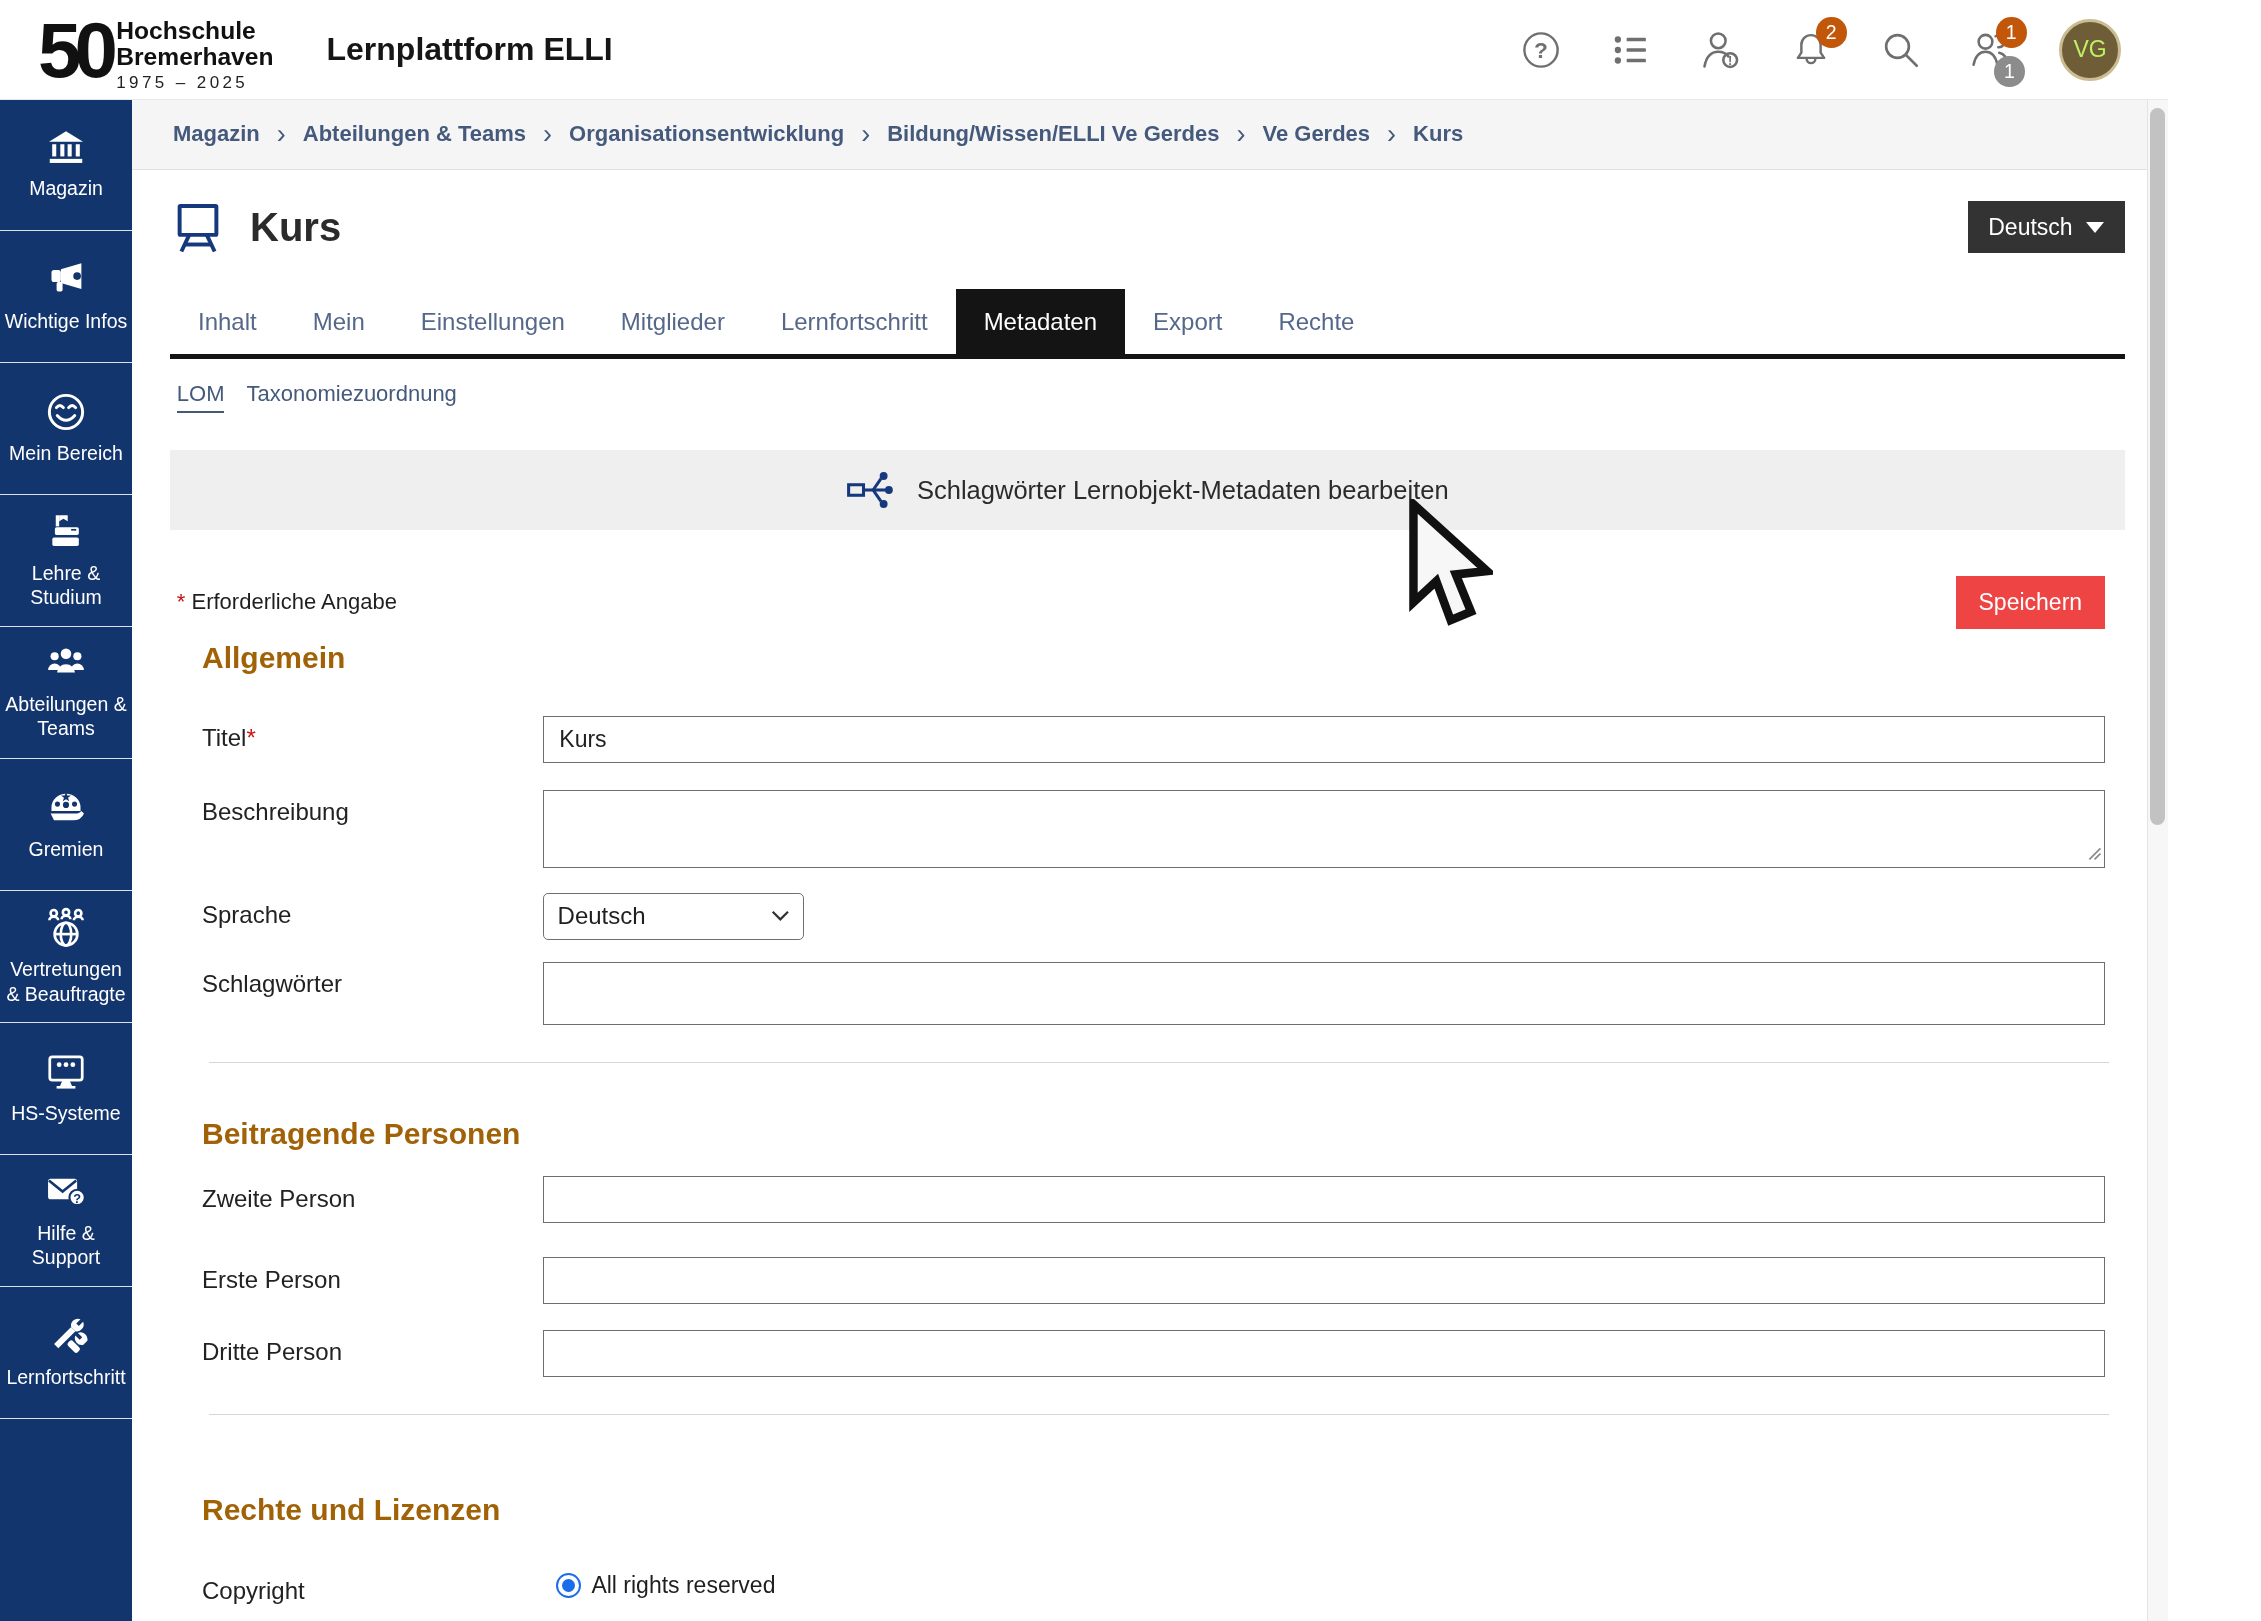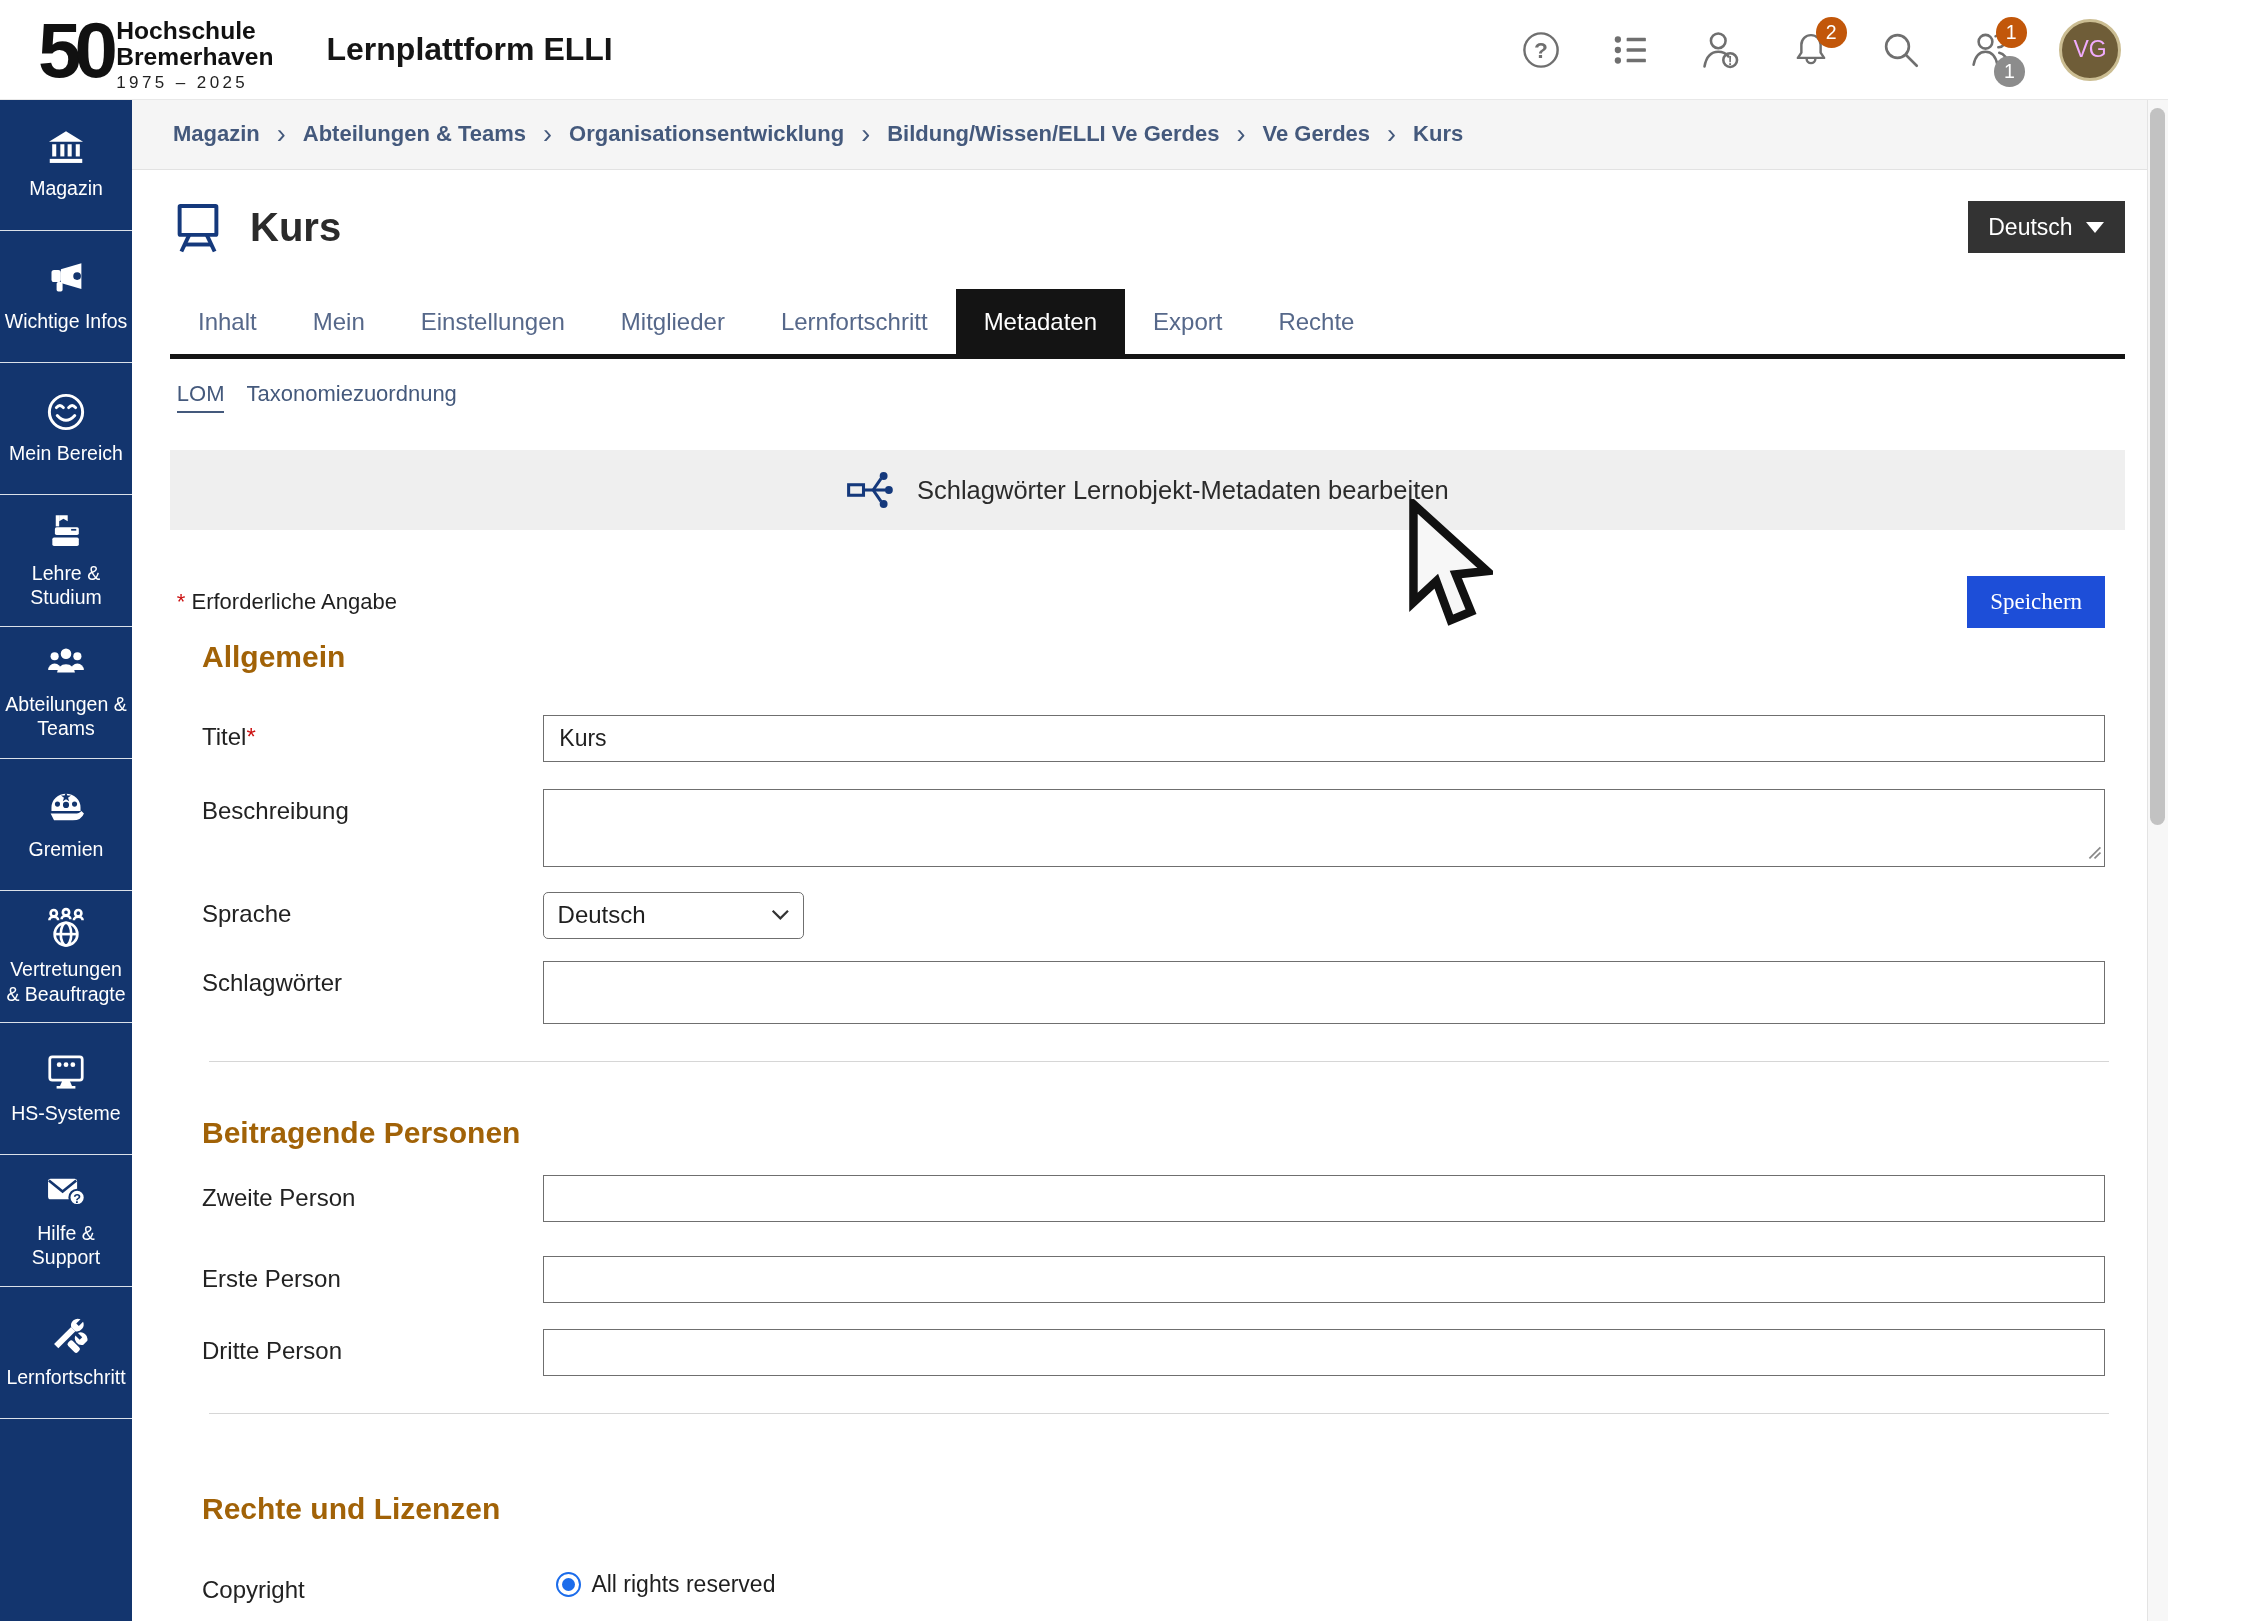--- a/index.html
+++ b/index.html
@@ -15,21 +15,21 @@
   .logo-name{font-size:24.6px;font-weight:700;color:#111;line-height:26px;}
   .logo-years{font-size:17px;color:#222;letter-spacing:3.4px;margin-top:2.5px;}
   .app-title{font-size:32px;font-weight:700;color:#161616;margin-left:53px;}
   .hdr-icons{margin-left:auto;margin-right:47px;display:flex;align-items:center;gap:46px;}
   .hicon{position:relative;width:44px;height:44px;display:flex;align-items:center;justify-content:center;cursor:pointer;}
   .hicon svg{display:block;}
   .badge{position:absolute;min-width:31px;height:31px;border-radius:15.3px;background:#c2570a;color:#fff;
          font-size:19.5px;display:flex;align-items:center;justify-content:center;top:-10.2px;right:-13.6px;}
   .badge.gray{background:#8c8c8c;top:auto;bottom:-15.3px;right:-12px;}
   .avatar{width:56px;height:56px;border-radius:50%;background:#6f5d38;border:3.4px solid #cbbd92;
-          color:#f0abfc;font-size:23px;display:flex;align-items:center;justify-content:center;cursor:pointer;}
+          color:#bef264;font-size:23px;display:flex;align-items:center;justify-content:center;cursor:pointer;}
 
   
   .sidebar{position:absolute;top:99px;left:0;bottom:0;width:132px;background:#13356e;}
   .side-item{height:132px;box-sizing:border-box;display:flex;flex-direction:column;align-items:center;
              justify-content:center;gap:8.5px;border-bottom:1.7px solid rgba(255,255,255,0.85);cursor:pointer;}
   .side-label{color:#fff;font-size:19.5px;line-height:24.6px;text-align:center;padding:0 3.4px;}
   .side-item svg{display:block;}
 
   
   .scrollbar{position:absolute;top:99px;right:0;bottom:0;width:20.4px;background:#f7f7f7;border-left:0.8px solid #e3e3e3;}
@@ -56,21 +56,21 @@
   .subtabs{display:flex;gap:22px;margin:22px 0 0 6.8px;}
   .subtab{font-size:22px;color:#44597c;cursor:pointer;padding-bottom:4.2px;}
   .subtab.active{border-bottom:2.5px solid #44597c;}
 
   .banner{margin-top:37px;height:80px;background:#efefef;display:flex;align-items:center;justify-content:center;gap:22px;cursor:pointer;}
   .banner-text{font-size:25.5px;color:#2b2b2b;}
 
   .hint-row{display:flex;align-items:center;justify-content:space-between;margin-top:46px;padding-right:19.5px;}
   .hint{font-size:22px;color:#1f1f1f;margin-left:6.8px;}
   .red{color:#cc1111;}
-  .btn-save{background:#1d4ed8;color:#fff;font-size:23px;border:none;padding:12.7px 23px;cursor:pointer;font-family:Liberation Serif, serif;}
+  .btn-save{background:#ef4444;color:#fff;font-size:23px;border:none;padding:12.7px 23px;cursor:pointer;}
 
   .section-heading{font-size:30px;font-weight:700;color:#a16207;margin:12px 0 0 32px;}
   .form{margin-left:32px;}
   .frow{display:flex;padding-right:19.5px;margin-top:27px;}
   .flabel{width:341px;flex-shrink:0;font-size:24px;color:#222;padding-top:8.5px;}
   .fcontrol{flex:1;position:relative;}
   .tinput{width:100%;height:47px;border:1.7px solid #6f6f6f;box-sizing:border-box;font-size:23px;
           padding:0 15.3px;font-family:inherit;color:#1f1f1f;background:#fff;}
   .tarea{width:100%;height:78px;border:1.7px solid #6f6f6f;box-sizing:border-box;font-size:23px;
          padding:8.5px 15.3px;font-family:inherit;resize:none;background:#fff;}

